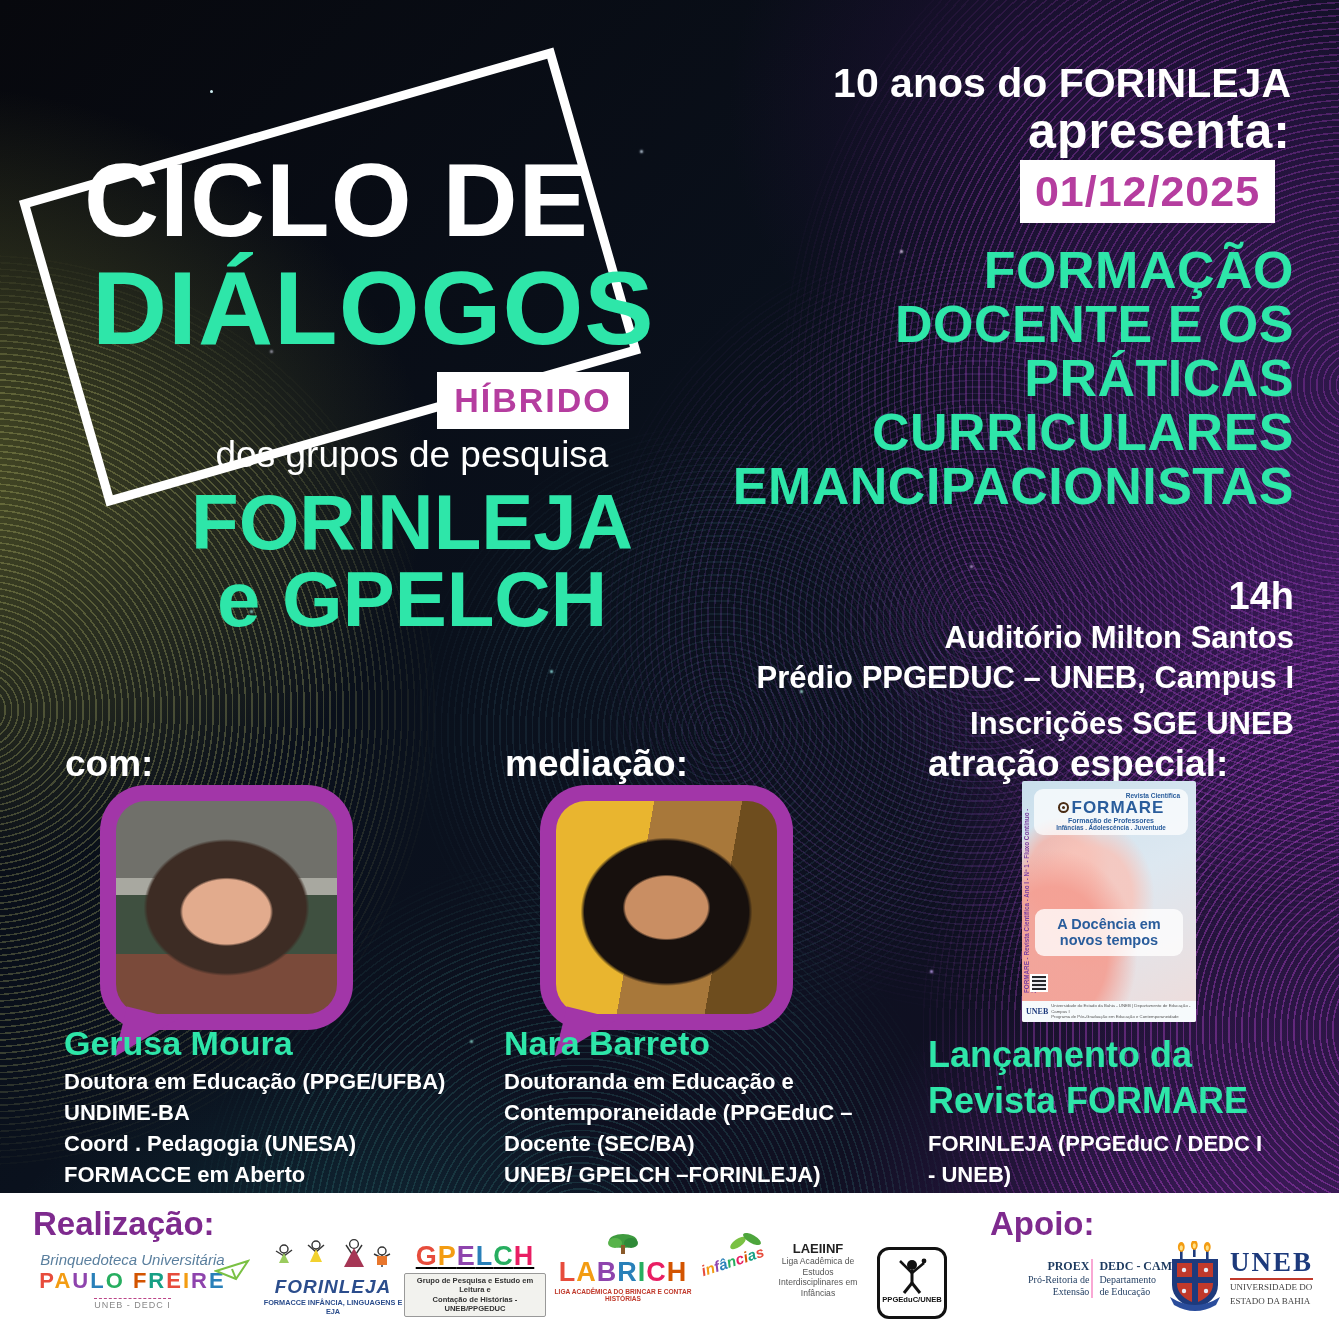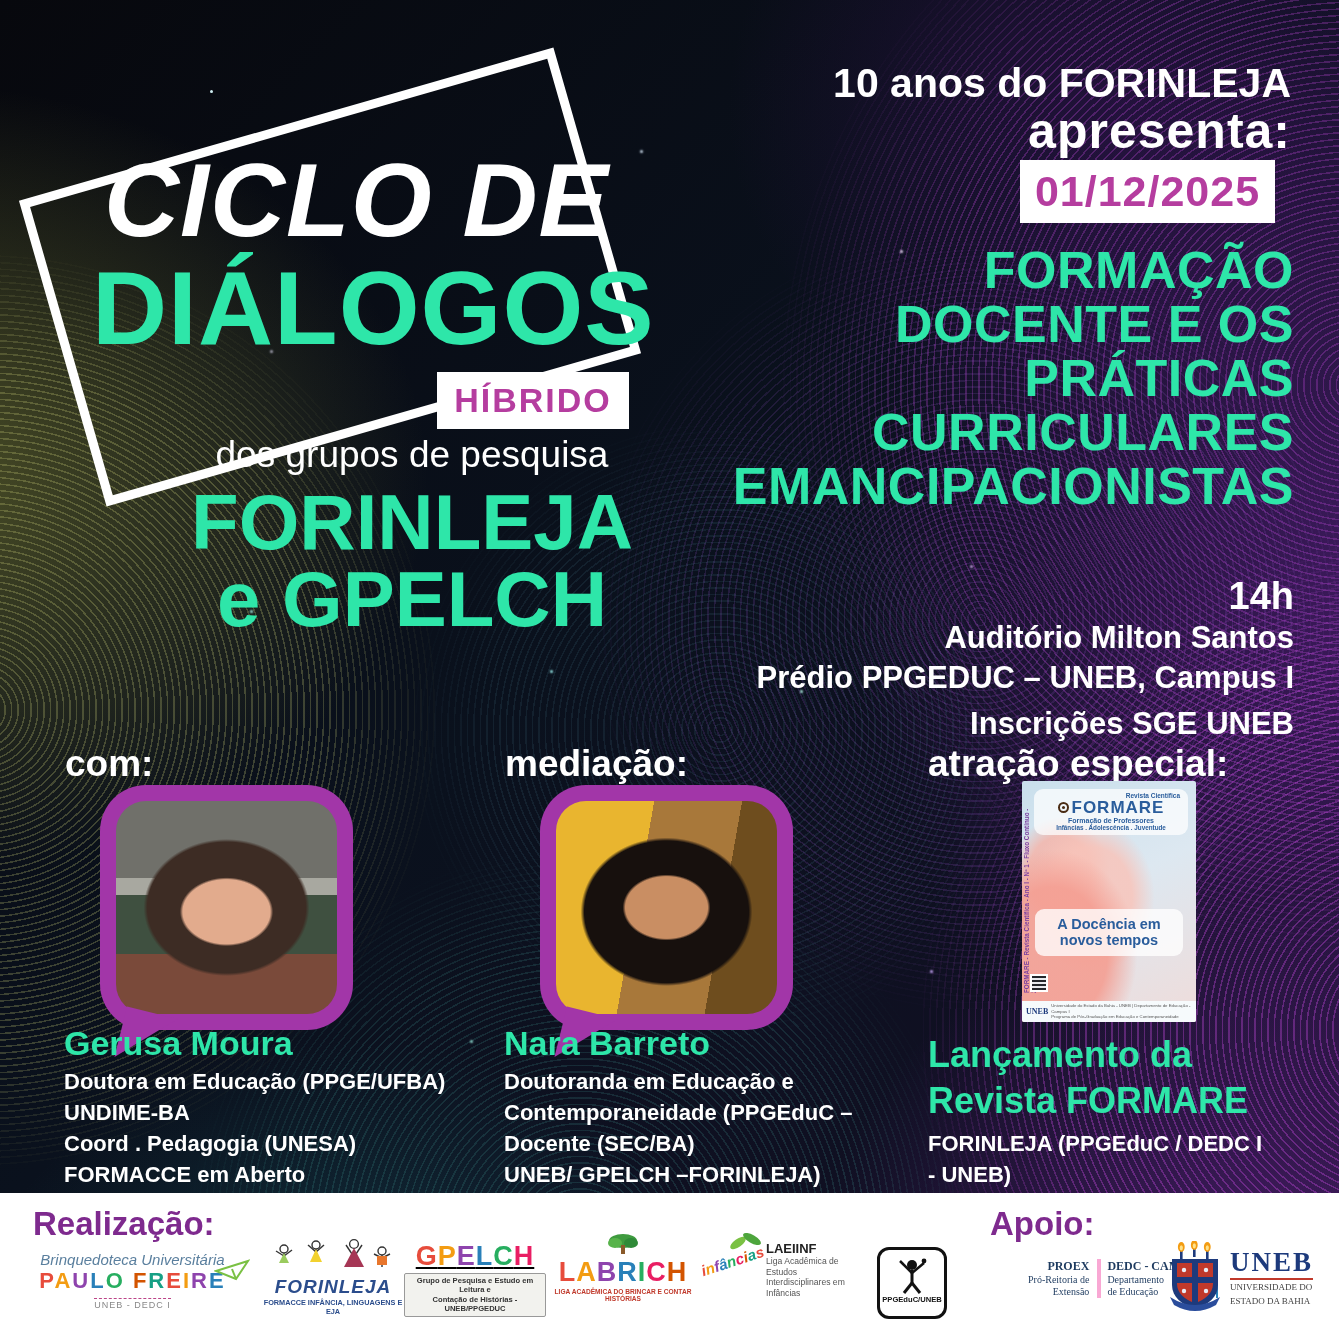--- a/index.html
+++ b/index.html
@@ -30,21 +30,21 @@
     box-shadow:40px 520px 2px #9fe8e0,310px 330px 2px #bfe,520px 840px 2px #8fe0d8,120px 760px 2px #cfe,
       690px 160px 2px #e6d9f2,905px 95px 2px #d9c2ee,760px 475px 2px #caa6e6,1020px 585px 2px #d9b8ee,
       430px 60px 2px #cde,260px 950px 2px #8fd9cf,590px 600px 2px #aee9df,845px 330px 2px #c9a2e0,
       60px 260px 2px #aab,960px 780px 2px #d2a9ea,340px 580px 2px #9ee,720px 880px 2px #caf;}
   .abs{position:absolute;}
   .b{font-weight:bold;}
   .teal{color:#2EE6A9;}
   .white{color:#ffffff;}
   
   .frame{left:52px;top:118px;width:556px;height:318px;border:9px solid #fff;transform:rotate(-16deg);}
-  .title1{left:104px;top:148px;font-size:104px;letter-spacing:1px;line-height:1;font-style:italic;}
+  .title1{left:84px;top:148px;font-size:104px;letter-spacing:1px;line-height:1;}
   .title2{left:92px;top:256px;font-size:104px;letter-spacing:1px;line-height:1;}
   .badge-hibrido{left:437px;top:372px;width:192px;height:57px;background:#fff;color:#B53D9F;
     font-size:34px;font-weight:bold;display:flex;align-items:center;justify-content:center;letter-spacing:2px;}
   .subtitle{left:142px;top:434px;width:540px;text-align:center;font-size:37px;color:#fff;}
   .groups1{left:142px;top:483px;width:540px;text-align:center;font-size:78px;line-height:1;}
   .groups2{left:142px;top:560px;width:540px;text-align:center;font-size:78px;line-height:1;}
   
   .presents1{right:48px;top:60px;text-align:right;font-size:41px;}
   .presents2{right:48px;top:102px;text-align:center;font-size:50px;letter-spacing:1px;}
   .datebox{left:1020px;top:160px;width:255px;height:63px;background:#fff;display:flex;align-items:center;justify-content:center;}
@@ -112,28 +112,28 @@
   .flogo .tg{font-size:7.3px;font-weight:bold;color:#2b4d8c;margin-top:2px;}
   .gp{position:absolute;left:404px;top:50px;width:142px;text-align:center;}
   .gp .nm{font-size:27px;font-weight:bold;letter-spacing:1px;line-height:1;text-decoration:underline;}
   .gp .bx{margin-top:3px;background:#f2f2ee;border:1px solid #999;border-radius:2px;padding:2px 1px;
     font-size:7.6px;font-weight:bold;color:#333;line-height:1.25;}
   .lb{position:absolute;left:552px;top:40px;width:142px;text-align:center;}
   .lb .nm{font-size:27px;font-weight:bold;letter-spacing:1px;line-height:1;}
   .lb .tg{font-size:6.6px;font-weight:bold;color:#c0392b;margin-top:2px;}
   .la{position:absolute;left:700px;top:48px;width:170px;}
   .la .rot{position:absolute;left:0;top:12px;width:62px;text-align:center;font-size:15px;font-weight:bold;font-style:italic;transform:rotate(-18deg);}
-  .la .tx{margin-left:66px;}
+  .la .tx{margin-left:66px;text-align:center;}
   .la .nm{font-size:13px;font-weight:bold;color:#222;}
   .la .ln{font-size:8.6px;color:#555;line-height:1.25;}
   .ppg{position:absolute;left:877px;top:54px;width:70px;height:72px;border:3px solid #111;border-radius:12px;
     display:flex;flex-direction:column;align-items:center;justify-content:flex-end;background:#fff;}
   .ppg .lab{font-size:7.6px;font-weight:bold;color:#111;margin-bottom:12px;}
   .proex{position:absolute;left:1028px;top:66px;display:flex;gap:6px;color:#1d3a5f;font-family:"Liberation Serif",serif;}
-  .proex .c1{text-align:right;border-right:4px solid #f9a8d4;padding-right:8px;}
+  .proex .c1{text-align:right;border-right:2px solid #f9a8d4;padding-right:2px;}
   .proex .c2{text-align:left;border-right:2px solid #2980b9;padding-right:6px;}
   .proex .tt{font-size:12px;font-weight:bold;}
   .proex .sm{font-size:10px;line-height:1.2;}
   .uneb{position:absolute;left:1168px;top:48px;display:flex;align-items:center;gap:8px;}
   .uneb .wd{font-family:"Liberation Serif",serif;}
   .uneb .nm{font-size:27px;font-weight:bold;color:#1d3a7c;letter-spacing:2px;line-height:1;border-bottom:2px solid #c0392b;padding-bottom:2px;}
   .uneb .ln{font-size:9px;color:#444;line-height:1.25;margin-top:2px;}
 </style>
 </head>
 <body>

